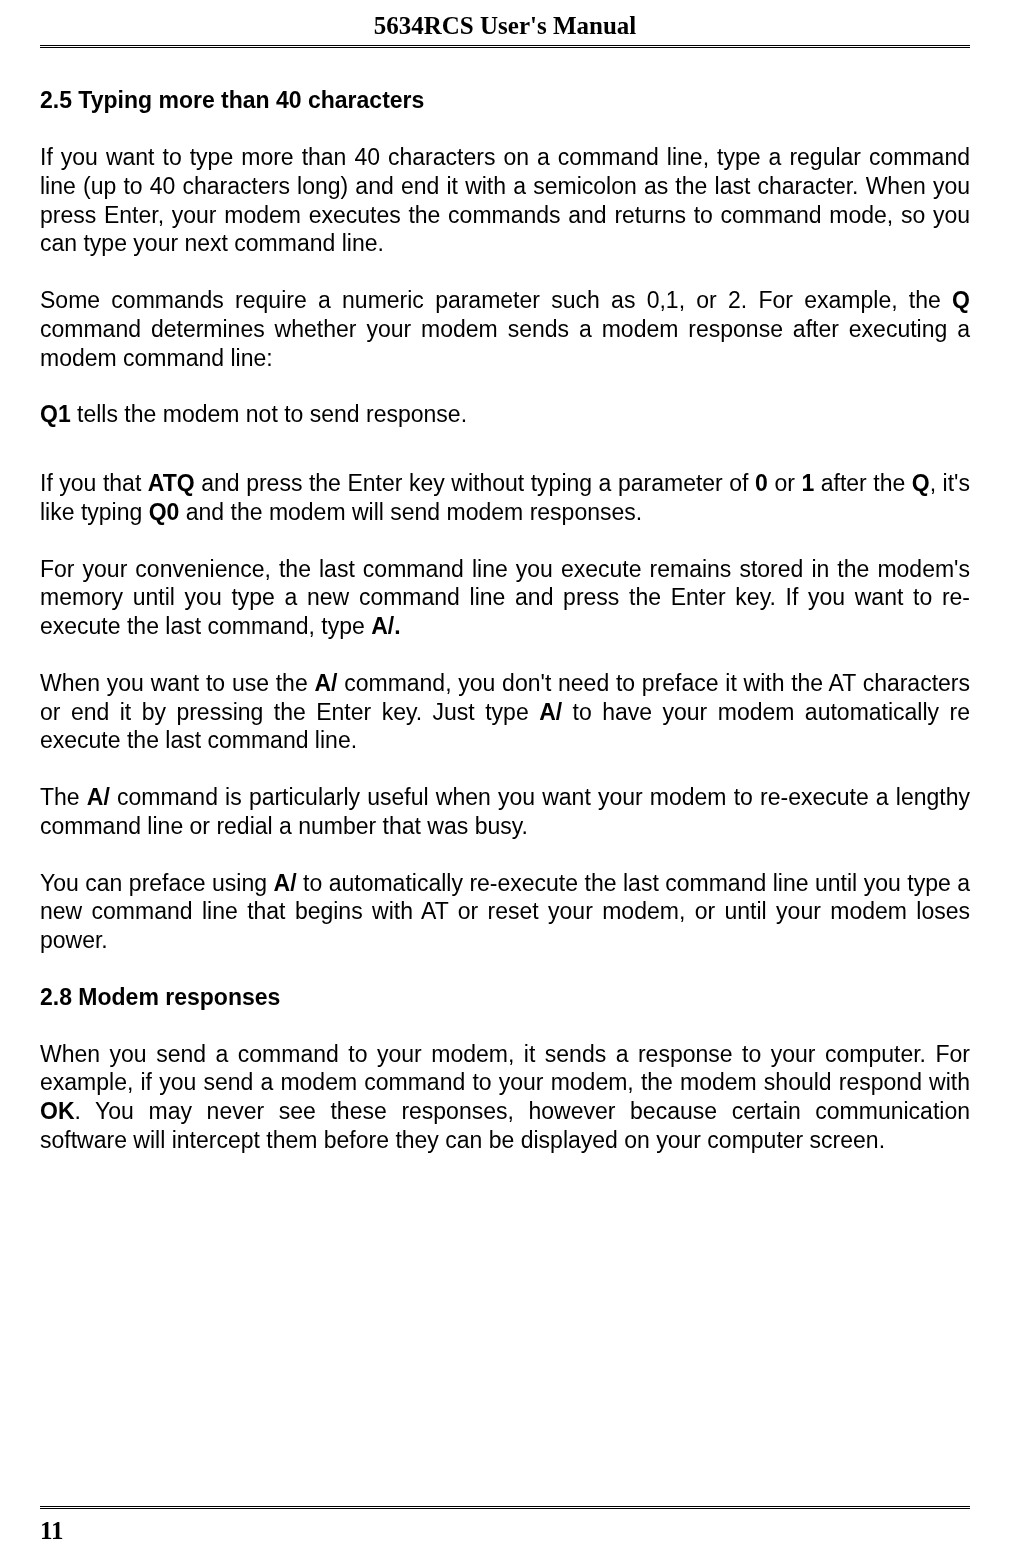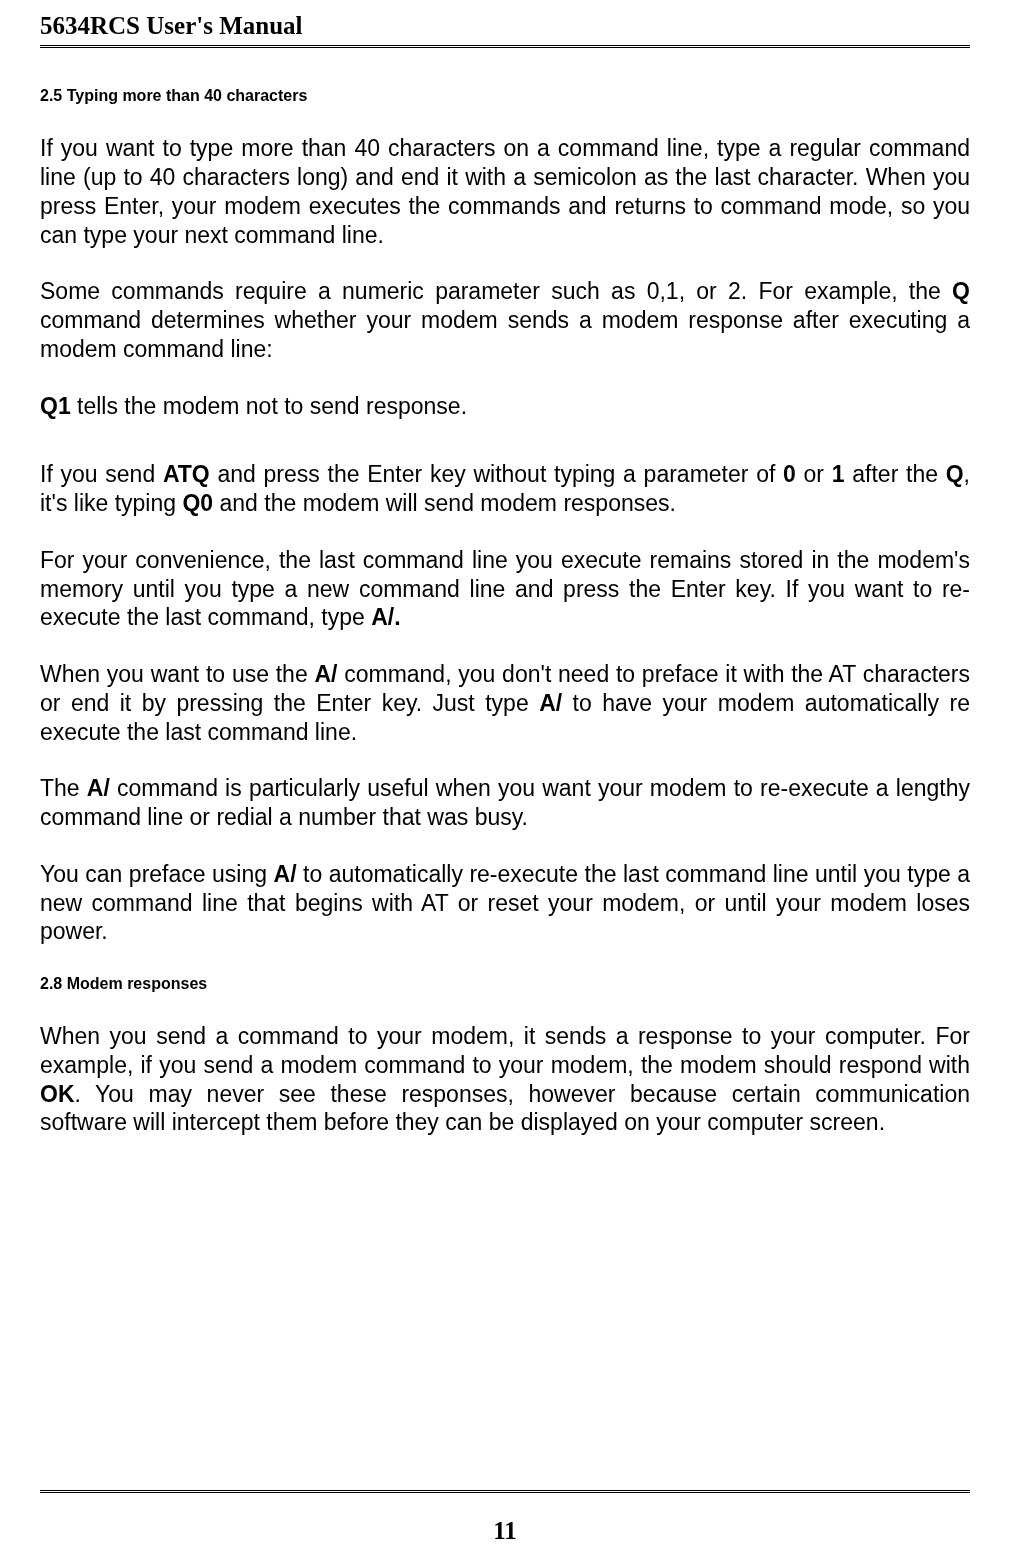--- a/index.html
+++ b/index.html
@@ -11,53 +11,53 @@
       font-family: Arial, Helvetica, sans-serif;
       background: white;
       color: black;
       width: 1010px;
       height: 1564px;
       padding: 0 40px;
       font-size: 23px;
       line-height: 1.25;
     }
     .header {
-      text-align: left;
+      text-align: center;
       font-family: "Times New Roman", Times, serif;
       font-weight: bold;
       font-size: 25px;
       padding: 10px 0 4px 0;
       border-bottom: 3px double black;
     }
     .content {
       padding-top: 38px;
     }
     .section-heading {
       font-weight: bold;
-      font-size: 16px;
+      font-size: 23px;
       margin-bottom: 28px;
     }
     .para {
       text-align: justify;
       margin-bottom: 28px;
     }
     .bold {
       font-weight: bold;
     }
     .footer {
       position: absolute;
       bottom: 18px;
       left: 40px;
       right: 40px;
-      text-align: center;
+      text-align: left;
       font-family: "Times New Roman", Times, serif;
       font-weight: bold;
       font-size: 25px;
       border-top: 3px double black;
-      padding-top: 22px;
+      padding-top: 6px;
     }
     .spacer-after-lines {
       margin-bottom: 40px;
     }
   </style>
 </head>
 <body>
 
 <div class="header">
   <span>5634RCS User's Manual</span>
@@ -68,21 +68,21 @@
   <div class="section-heading">2.5 Typing more than 40 characters</div>
   <p class="para">If you want to type more than 40 characters on a command line, type a regular command line (up to 40 characters long) and end it with a semicolon as the last character. When you press Enter, your modem executes the commands and returns to command mode, so you can type your next command line.</p>
 
   <p class="para">
     <span>Some commands require a numeric parameter such as 0,1, or 2. For example, the </span><span class="bold">Q</span><span> command determines whether your modem sends a modem response after executing a modem command line:</span>
   </p>
   <div class="spacer-after-lines">
     <span class="bold">Q1</span><span> tells the modem not to send response.</span>
   </div>
   <p class="para">
-    <span>If you send </span><span class="bold">ATQ</span><span> and press the Enter key without typing a parameter of </span><span class="bold">0</span><span> or </span><span class="bold">1</span><span> after the </span><span class="bold">Q</span><span>, it's like typing </span><span class="bold">Q0</span><span> and the modem will send modem responses.</span>
+    <span>If you that </span><span class="bold">ATQ</span><span> and press the Enter key without typing a parameter of </span><span class="bold">0</span><span> or </span><span class="bold">1</span><span> after the </span><span class="bold">Q</span><span>, it's like typing </span><span class="bold">Q0</span><span> and the modem will send modem responses.</span>
   </p>
 
   <p class="para">
     <span>For your convenience, the last command line you execute remains stored in the modem's memory until you type a new command line and press the Enter key. If you want to re-execute the last command, type </span><span class="bold">A/.</span>
   </p>
   <p class="para">
     <span>When you want to use the </span><span class="bold">A/</span><span> command, you don't need to preface it with the AT characters or end it by pressing the Enter key. Just type </span><span class="bold">A/</span><span> to have your modem automatically re execute the last command line.</span>
   </p>
   <p class="para">
     <span>The </span><span class="bold">A/</span><span> command is particularly useful when you want your modem to re-execute a lengthy command line or redial a number that was busy.</span>

